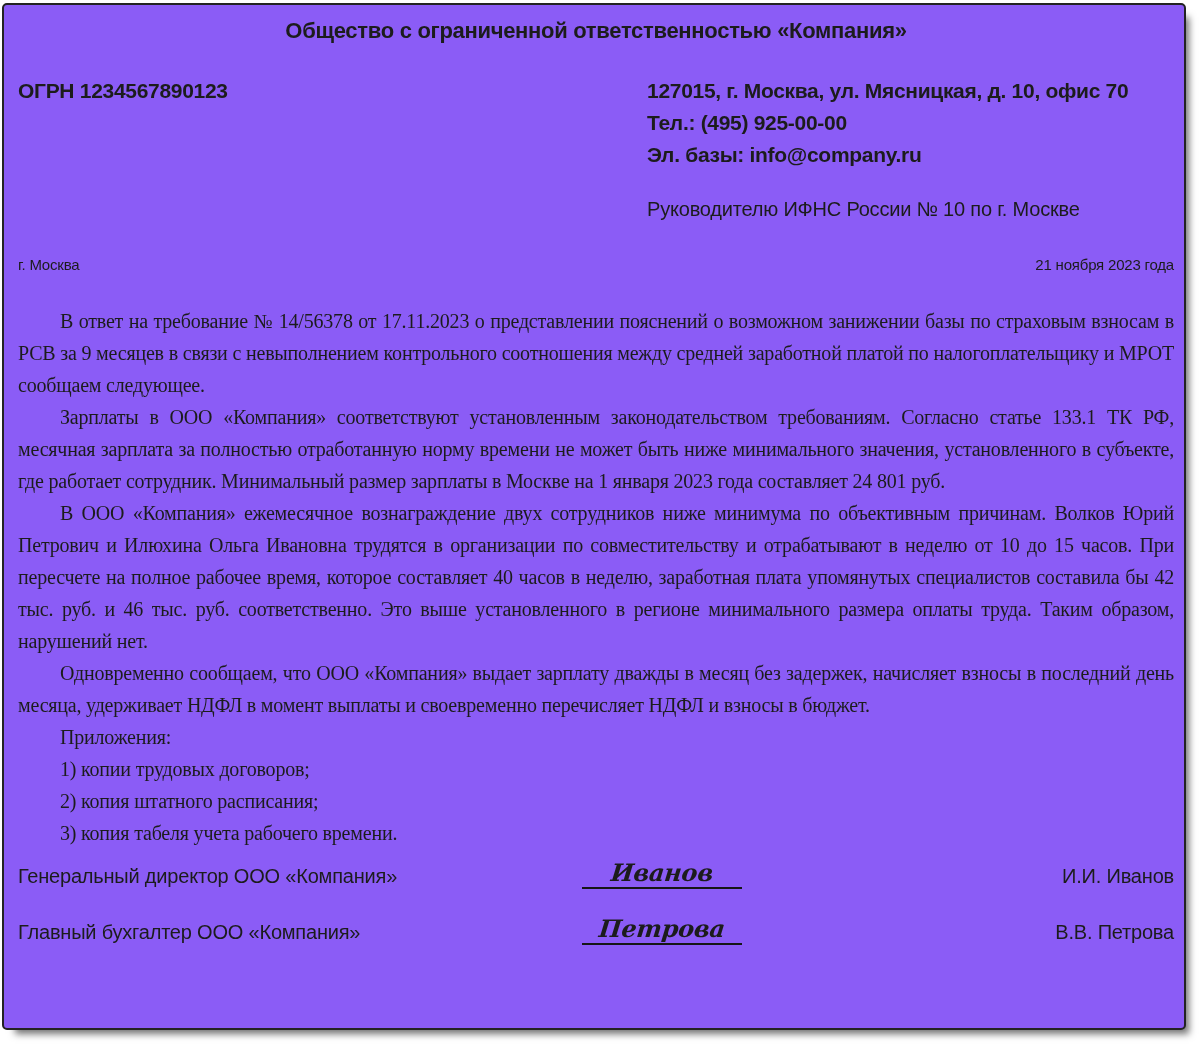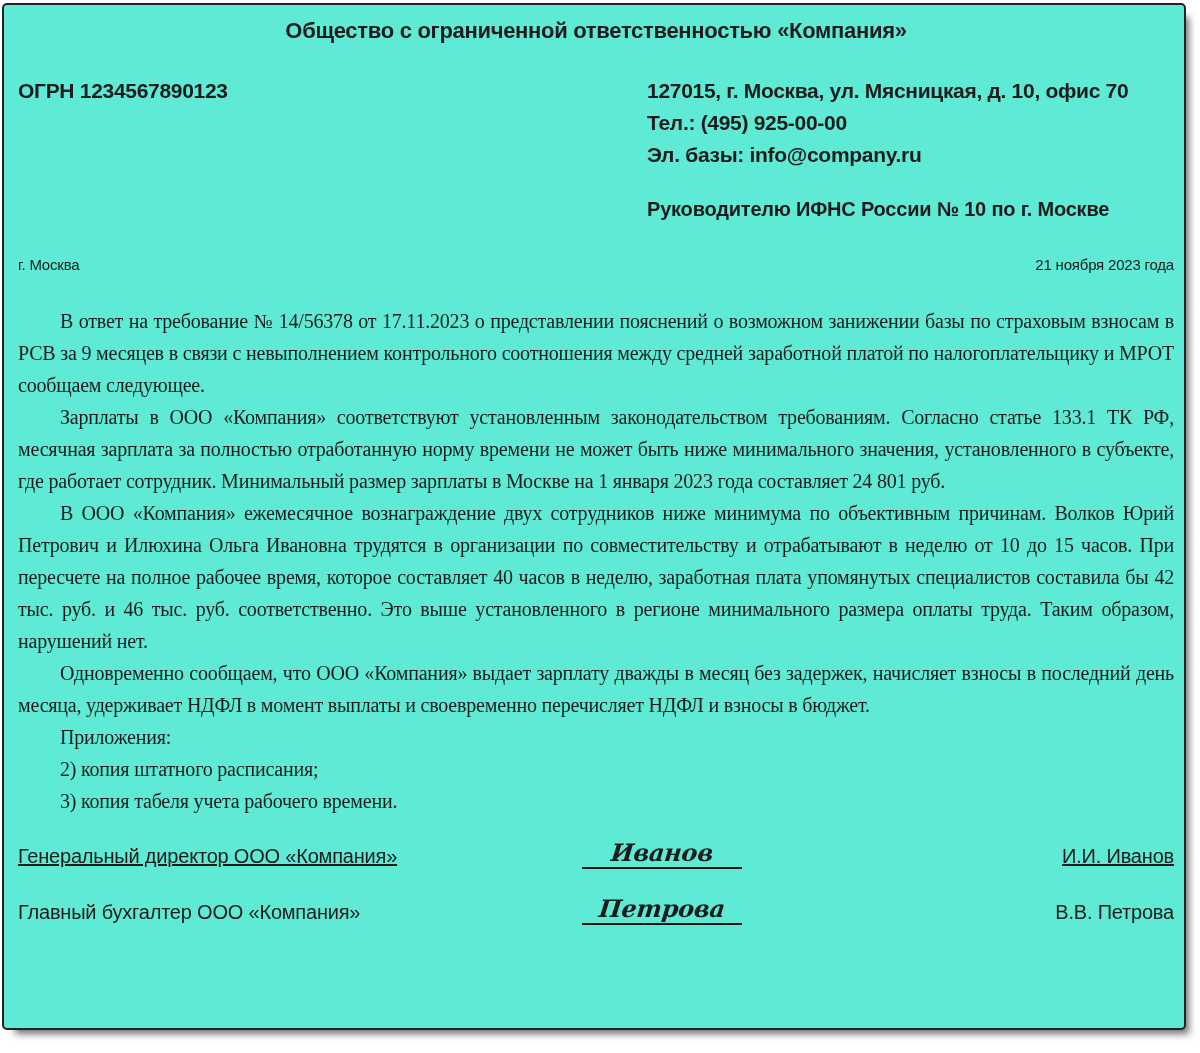--- a/index.html
+++ b/index.html
@@ -12,21 +12,21 @@
     color: #1c1c1c;
     overflow: hidden;
   }
   .page {
     position: absolute;
     left: 2px;
     top: 3px;
     width: 1184px;
     height: 1027px;
     box-sizing: border-box;
-    background: #5eead4;
+    background: #8b5cf6;
     border: 2px solid #232323;
     border-radius: 5px;
     padding: 12px 10px 0 14px;
     box-shadow: 8px 9px 7px -5px rgba(0,0,0,0.55);
     overflow: hidden;
   }
   .title {
     text-align: center;
     font-weight: bold;
     font-size: 22px;
@@ -42,21 +42,20 @@
     letter-spacing: -0.3px;
   }
   .req-left { width: 629px; flex: 0 0 629px; }
   .req-right { flex: 1; }
   .addressee {
     margin-left: 629px;
     margin-top: 22px;
     font-size: 20px;
     line-height: 32px;
     letter-spacing: -0.2px;
-    font-weight: bold;
   }
   .place-date {
     display: flex;
     justify-content: space-between;
     margin-top: 24px;
     font-size: 15px;
     line-height: 32px;
     letter-spacing: -0.2px;
   }
   .body { margin-top: 24px; font-size: 20px; line-height: 32px; }
@@ -69,21 +68,21 @@
     font-family: Liberation Serif, serif;
   }
   .body p.plain { text-align: left; }
   .sig-row {
     display: flex;
     align-items: flex-end;
     font-size: 20px;
     letter-spacing: -0.2px;
     height: 36px;
   }
-  .sig-row.first { margin-top: 16px; text-decoration: underline; }
+  .sig-row.first { margin-top: 4px; }
   .sig-row.second { margin-top: 20px; }
   .sig-pos { width: 520px; flex: 0 0 520px; line-height: 26px; }
   .sig-line {
     width: 160px;
     margin-left: 44px;
     border-bottom: 2px solid #161616;
     text-align: center;
     padding-bottom: 1px;
   }
   .script {
@@ -121,20 +120,21 @@
     <span>г. Москва</span>
     <span>21 ноября 2023 года</span>
   </div>
 
   <div class="body">
     <p>В ответ на требование № 14/56378 от 17.11.2023 о представлении пояснений о возможном занижении базы по страховым взносам в РСВ за 9 месяцев в связи с невыполнением контрольного соотношения между средней заработной платой по налогоплательщику и МРОТ сообщаем следующее.</p>
     <p>Зарплаты в ООО «Компания» соответствуют установленным законодательством требованиям. Согласно статье 133.1 ТК РФ, месячная зарплата за полностью отработанную норму времени не может быть ниже минимального значения, установленного в субъекте, где работает сотрудник. Минимальный размер зарплаты в Москве на 1 января 2023 года составляет 24 801 руб.</p>
     <p>В ООО «Компания» ежемесячное вознаграждение двух сотрудников ниже минимума по объективным причинам. Волков Юрий Петрович и Илюхина Ольга Ивановна трудятся в организации по совместительству и отрабатывают в неделю от 10 до 15 часов. При пересчете на полное рабочее время, которое составляет 40 часов в неделю, заработная плата упомянутых специалистов составила бы 42 тыс. руб. и 46 тыс. руб. соответственно. Это выше установленного в регионе минимального размера оплаты труда. Таким образом, нарушений нет.</p>
     <p>Одновременно сообщаем, что ООО «Компания» выдает зарплату дважды в месяц без задержек, начисляет взносы в последний день месяца, удерживает НДФЛ в момент выплаты и своевременно перечисляет НДФЛ и взносы в бюджет.</p>
     <p class="plain">Приложения:</p>
+    <p class="plain">1) копии трудовых договоров;</p>
     <p class="plain">2) копия штатного расписания;</p>
     <p class="plain">3) копия табеля учета рабочего времени.</p>
   </div>
 
   <div class="sig-row first">
     <div class="sig-pos">Генеральный директор ООО «Компания»</div>
     <div class="sig-line">
       <span class="script">Иванов</span>
     </div>
     <div class="sig-name">И.И. Иванов</div>

